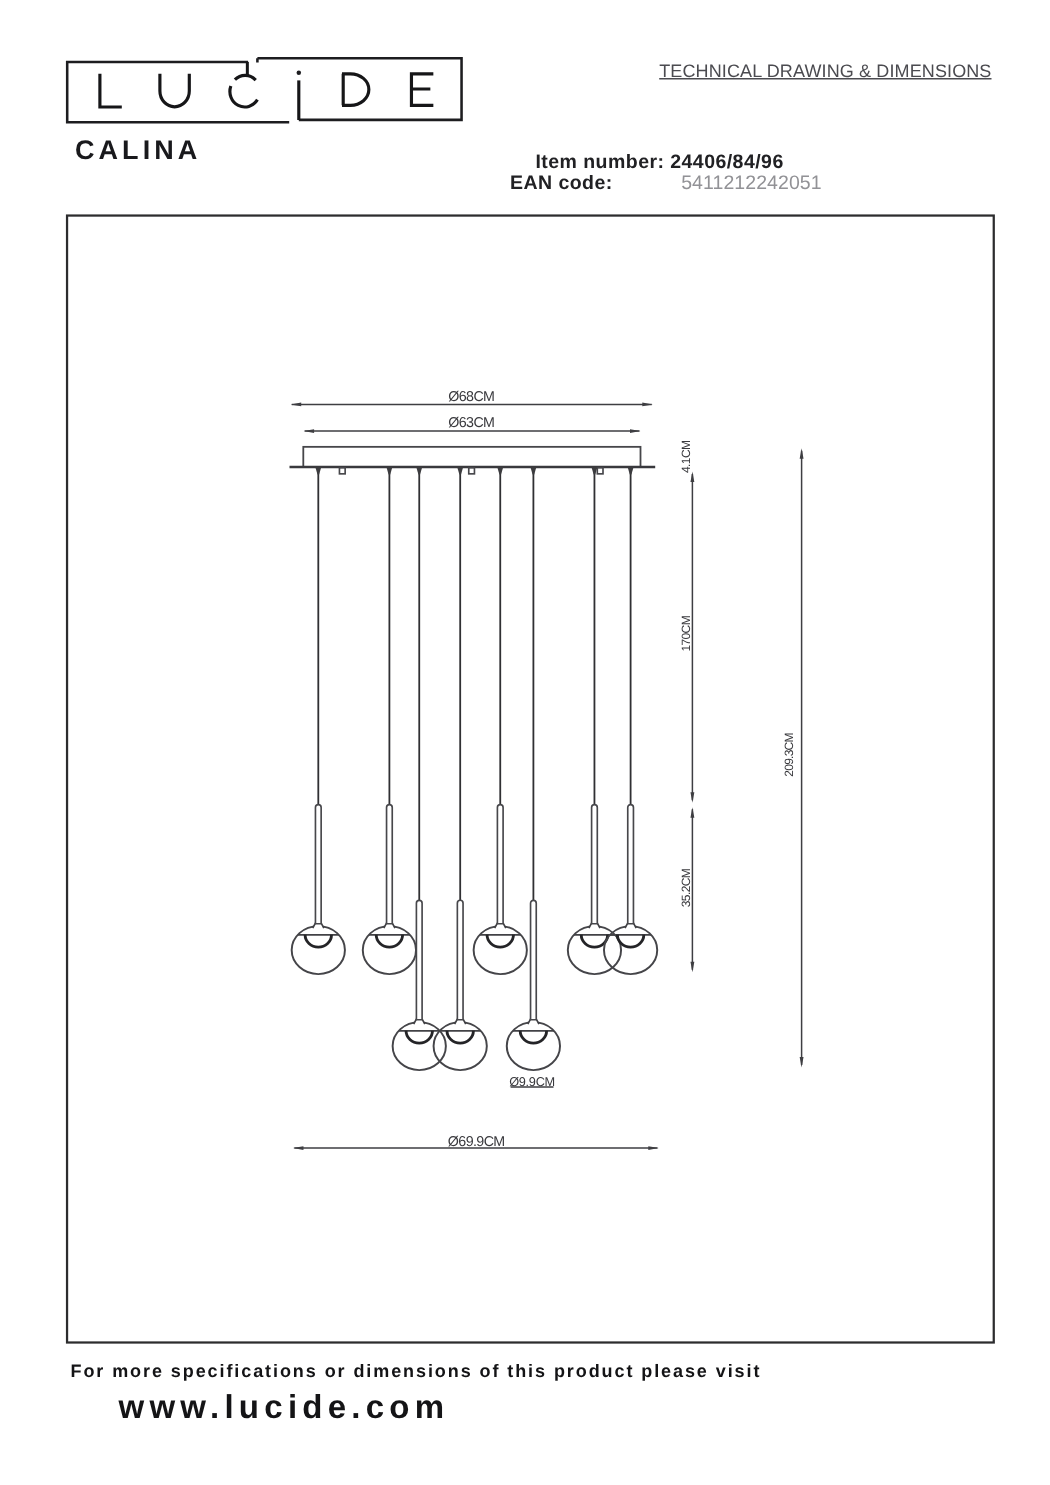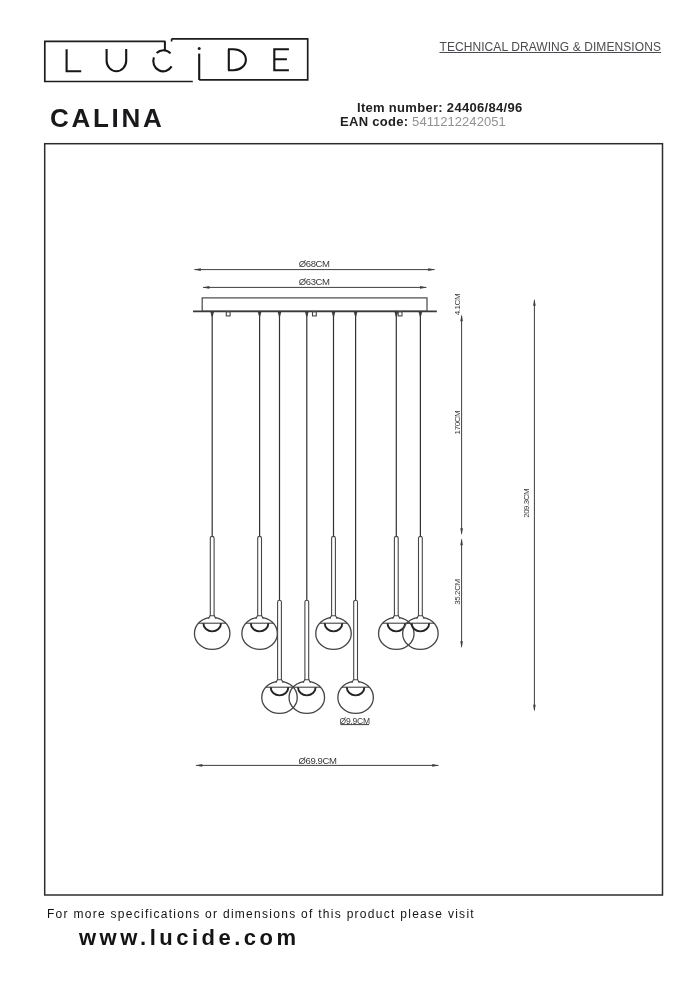--- a/index.html
+++ b/index.html
@@ -4,27 +4,27 @@
 <style>
   html,body{margin:0;padding:0;background:#ffffff;}
   body{width:700px;height:990px;position:relative;font-family:"Liberation Sans",sans-serif;overflow:hidden;}
   .abs{position:absolute;}
 </style>
 </head>
 <body>
 
 <div class="abs" style="top:39.5px;right:39px;font-size:12px;letter-spacing:0.08px;color:#4b4b50;text-decoration:underline;">TECHNICAL DRAWING &amp; DIMENSIONS</div>
 
-<div class="abs" style="left:50px;top:103px;font-size:26px;font-weight:700;letter-spacing:2.7px;color:#19191c;">CALINA</div>
+<div class="abs" style="left:50px;top:90px;font-size:18px;font-weight:700;letter-spacing:2.7px;color:#19191c;">CALINA</div>
 
 <div class="abs" style="left:340px;top:100px;font-size:13px;font-weight:700;letter-spacing:0.3px;color:#212124;padding-left:17px;">Item number: 24406/84/96</div>
 
-<div class="abs" style="left:340px;top:113.5px;font-size:13px;font-weight:700;letter-spacing:0.3px;color:#212124;">EAN code:<span style="font-weight:400;color:#929296;letter-spacing:0.05px;"> 5411212242051</span></div>
-
-<div class="abs" style="left:47px;top:907px;font-size:12px;font-weight:400;letter-spacing:1.28px;color:#141416;">For more specifications or dimensions of this product please visit</div>
+<div class="abs" style="left:340px;top:113.5px;font-size:13px;font-weight:700;letter-spacing:0.3px;color:#212124;">EAN code:<span style="font-weight:400;color:#929296;letter-spacing:0.05px;margin-left:42px;"> 5411212242051</span></div>
+
+<div class="abs" style="left:47px;top:907px;font-size:12px;font-weight:700;letter-spacing:1.28px;color:#141416;">For more specifications or dimensions of this product please visit</div>
 
 <div class="abs" style="left:47px;top:924.5px;font-size:22px;font-weight:700;letter-spacing:3.5px;color:#141416;margin-left:32px;">www.lucide.com</div>
 
 <svg class="abs" style="left:0;top:0" width="700" height="990" viewBox="0 0 700 990" fill="none" stroke-linecap="butt">
 
   <g stroke="#1d1d20" stroke-width="1.7">
     <path d="M165.4,41.3 H44.8 V81.5 H192.8"></path>
     <path d="M171.6,38.8 V41.6 M171.6,38.8 H307.7 V79.9 H199.2"></path>
   </g>
   <path d="M164.9,41.3 V50.7" stroke="#161618" stroke-width="2"></path>

